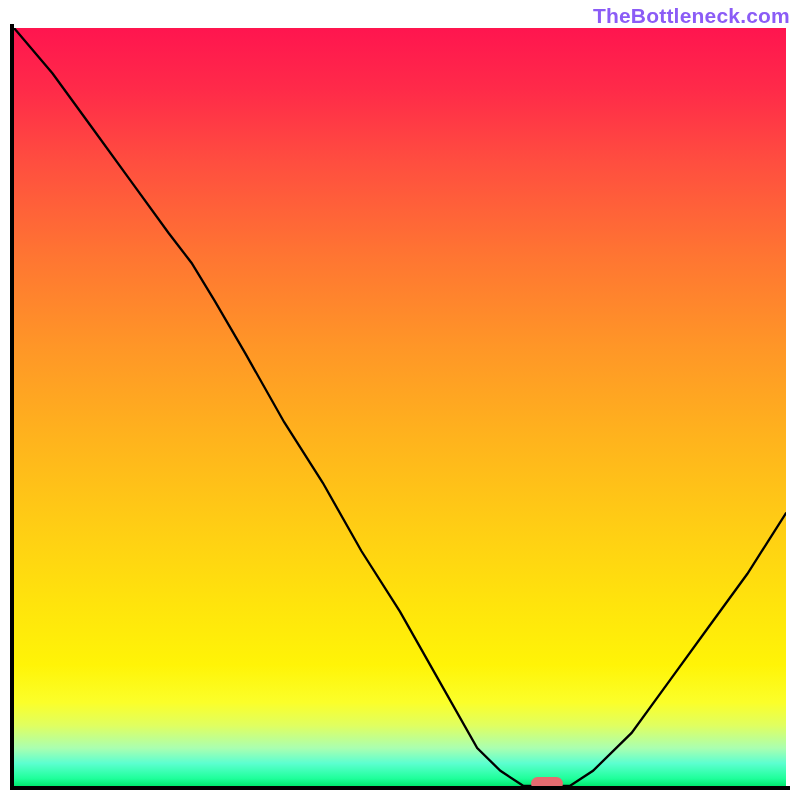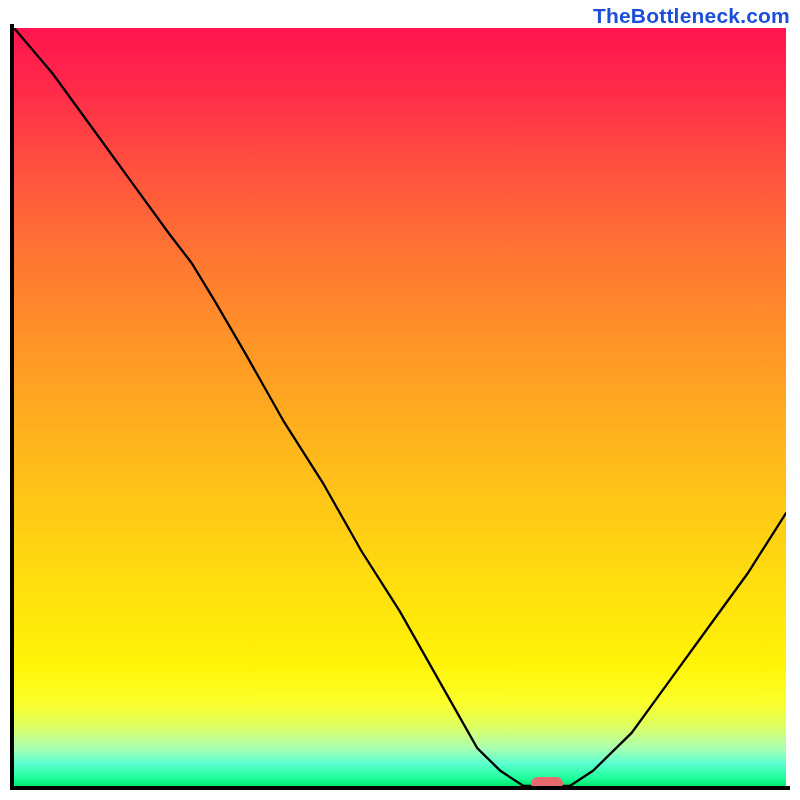--- a/index.html
+++ b/index.html
@@ -10,21 +10,21 @@
     background: #ffffff;
     font-family: Arial, sans-serif;
     position: relative;
   }
   .watermark {
     position: absolute;
     top: 4px;
     right: 10px;
     font-size: 21px;
     font-weight: bold;
-    color: #1d4ed8;
+    color: #8b5cf6;
     letter-spacing: 0.2px;
   }
   .plot-area {
     position: absolute;
     left: 14px;
     top: 28px;
     width: 772px;
     height: 758px;
   }
   .gradient-bg {

